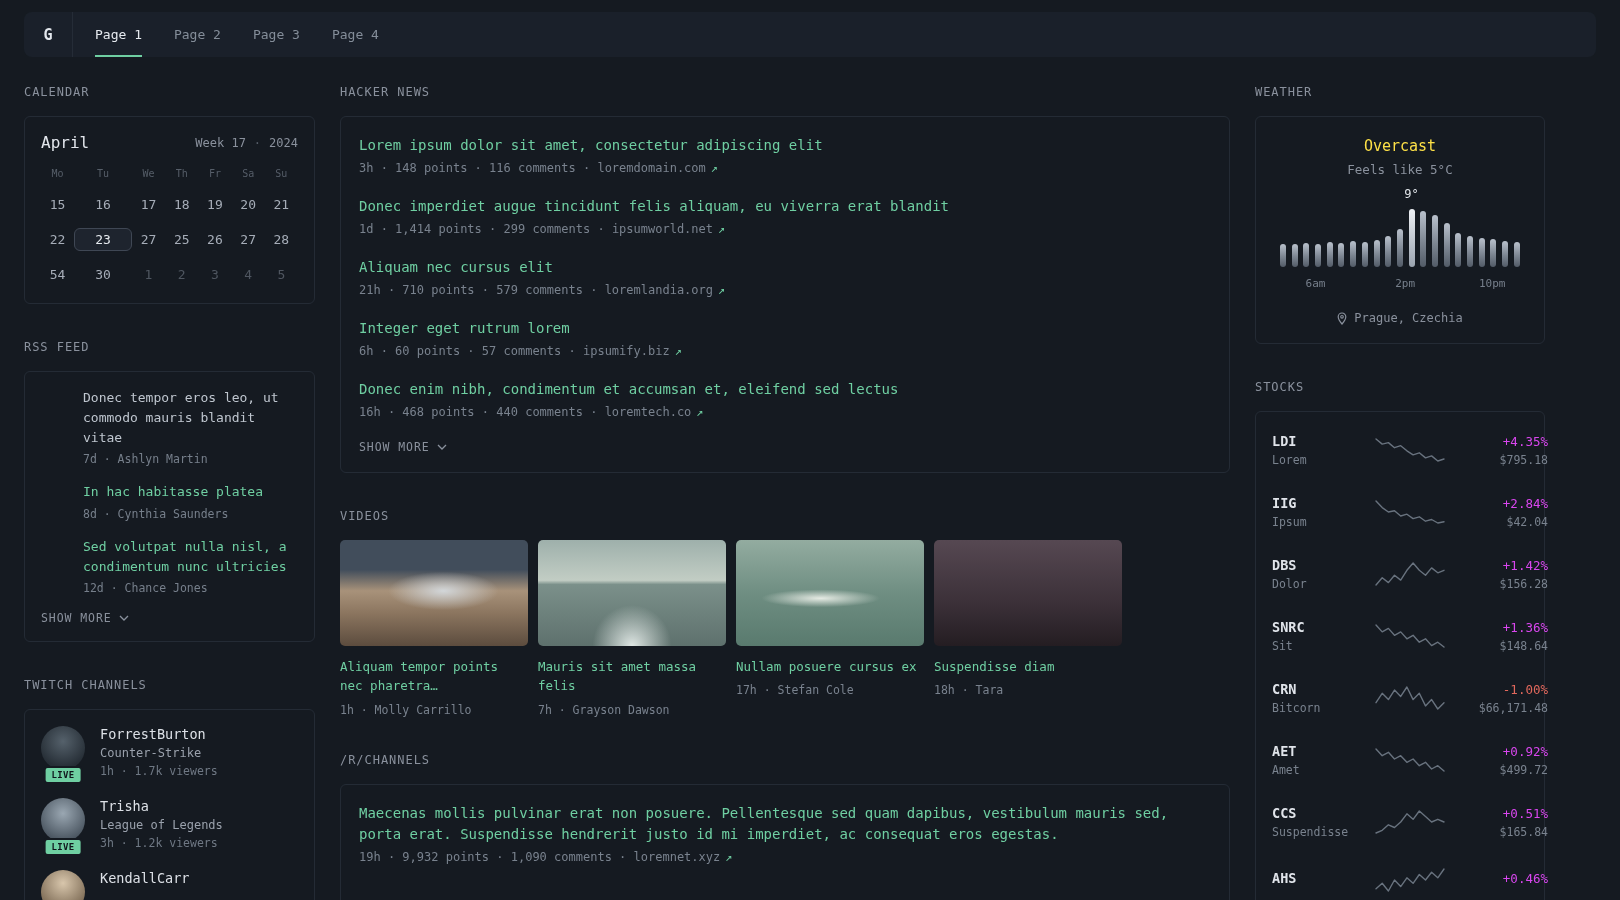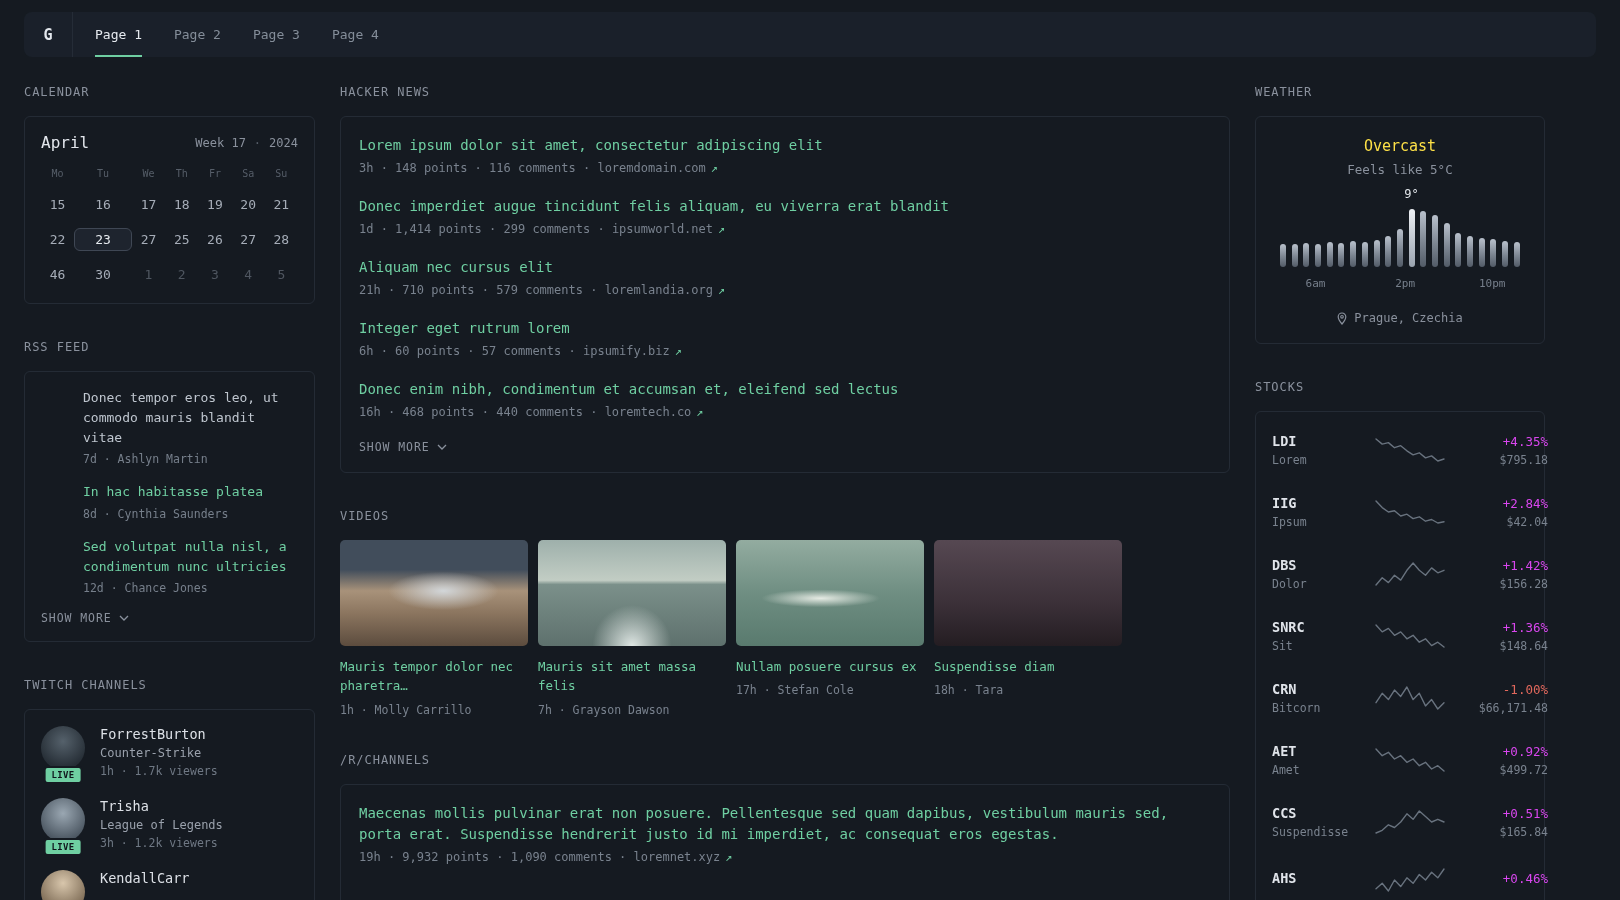--- a/index.html
+++ b/index.html
@@ -251,21 +251,21 @@
             <div class="cal-day normal">
               <span class="day-num">26</span>
             </div>
             <div class="cal-day normal">
               <span class="day-num">27</span>
             </div>
             <div class="cal-day normal">
               <span class="day-num">28</span>
             </div>
             <div class="cal-day normal">
-              <span class="day-num">46</span>
+              <span class="day-num">54</span>
             </div>
             <div class="cal-day normal">
               <span class="day-num">30</span>
             </div>
             <div class="cal-day faded">
               <span class="day-num">1</span>
             </div>
             <div class="cal-day faded">
               <span class="day-num">2</span>
             </div>
@@ -378,21 +378,21 @@
             </svg>
         </div>
       </div>
     </section>
 
     <section class="widget">
       <h2 class="widget-title">VIDEOS</h2>
       <div class="video-row">
         <div class="video-card">
           <div class="vthumb thumb-1"></div>
-          <a class="vtitle">Mauris tempor dolor nec pharetra…</a>
+          <a class="vtitle">Aliquam tempor points nec pharetra…</a>
           <p class="vmeta">1h · Molly Carrillo</p>
         </div>
         <div class="video-card">
           <div class="vthumb thumb-2"></div>
           <a class="vtitle">Mauris sit amet massa felis</a>
           <p class="vmeta">7h · Grayson Dawson</p>
         </div>
         <div class="video-card">
           <div class="vthumb thumb-3"></div>
           <a class="vtitle">Nullam posuere cursus ex</a>

